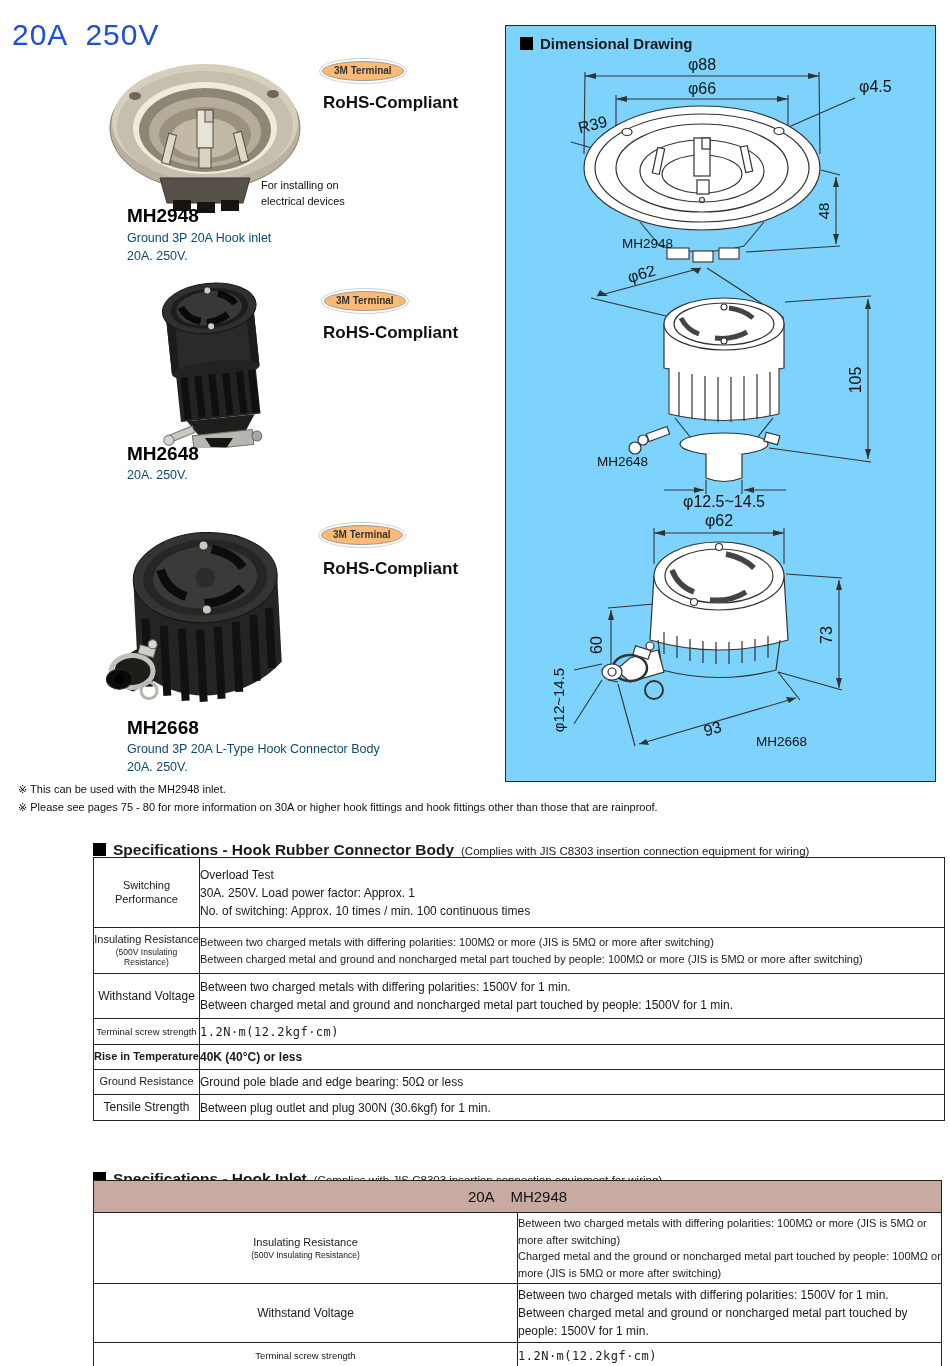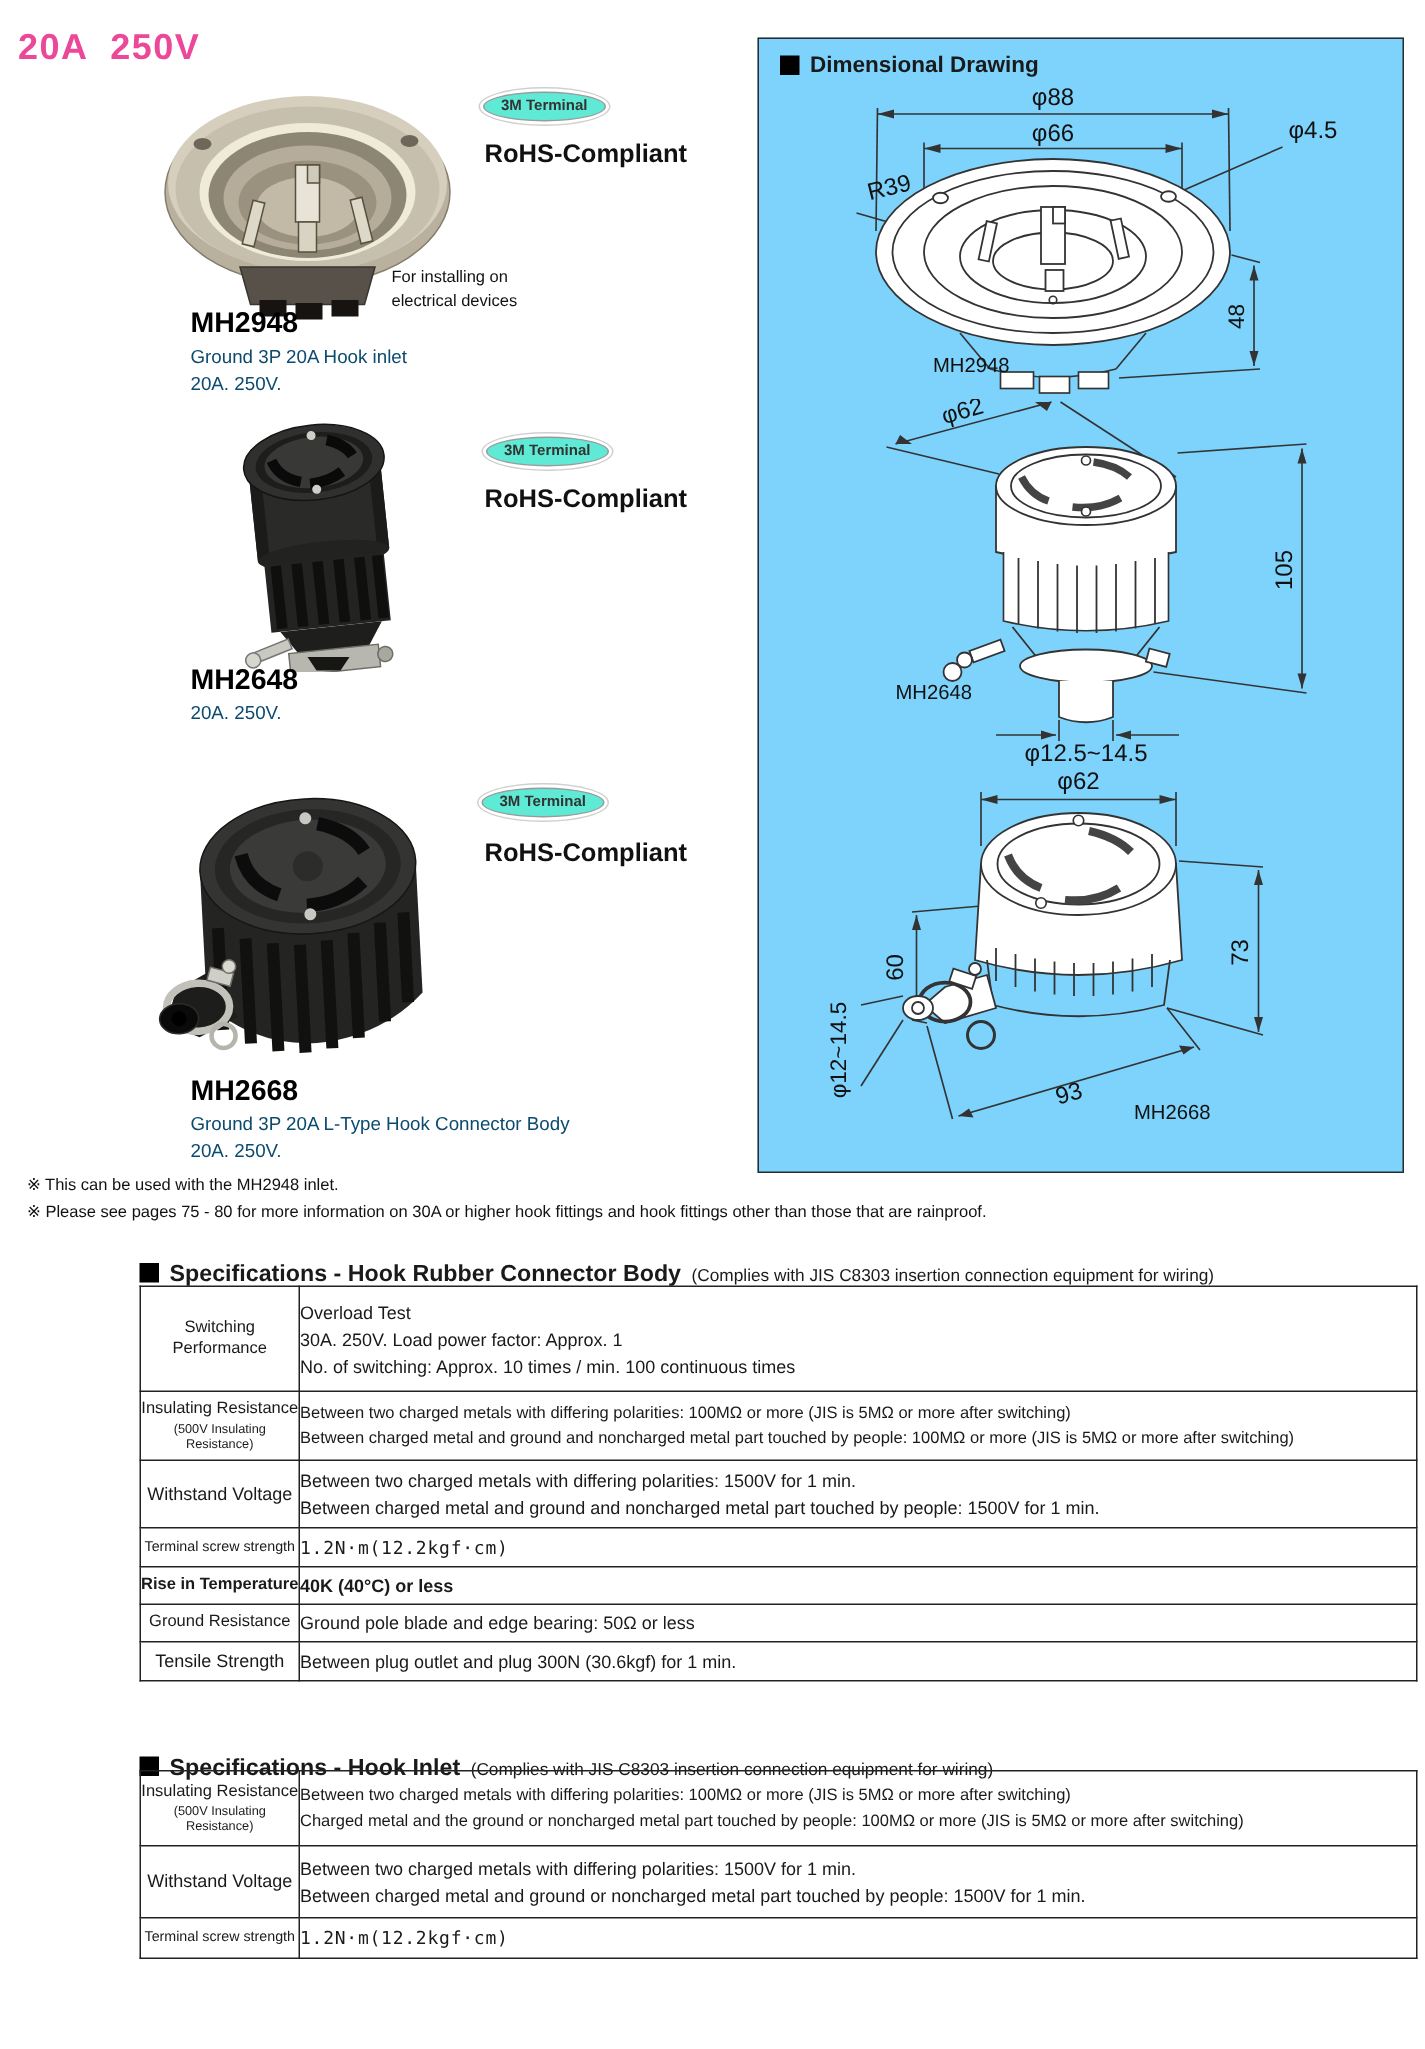--- a/index.html
+++ b/index.html
@@ -3,25 +3,25 @@
 <meta charset="utf-8">
 <style>
   html,body{margin:0;padding:0;background:#ffffff;}
   #page{position:relative;width:950px;height:1366px;background:#fff;
         font-family:"Liberation Sans","DejaVu Sans",sans-serif;color:#1a1a1a;overflow:hidden;}
   .abs{position:absolute;}
   .pre{white-space:pre;}
   .preline{white-space:pre-line;}
 
   
-  .page-title{font-size:24px;font-weight:bold;color:#ec4899;letter-spacing:1px;}
+  .page-title{font-size:30px;font-weight:normal;color:#1d4ed8;letter-spacing:1px;}
 
   
   .badge-oval{display:inline-block;border:1px solid #9a9a9a;border-radius:50%;
-              padding:3px 11px 4px;font-size:10px;font-weight:bold;color:#333;background:#5eead4;
+              padding:3px 11px 4px;font-size:10px;font-weight:bold;color:#333;background:#fdba74;
               box-shadow:0 0 0 2px #ffffff,0 0 0 3px #cfcfcf;}
   .rohs{font-size:17px;font-weight:bold;color:#111;}
   .model-title{font-size:19px;font-weight:bold;color:#000;}
   .model-desc{font-size:12.5px;line-height:1.45;color:#0c4a6e;}
   .photo-note{font-size:11px;line-height:1.45;color:#111;}
   .foot-note{font-size:11px;color:#111;}
 
   
   .dim-box{border:1.5px solid #2a2a2a;background:#7dd3fc;}
   .dim-title{font-size:15px;font-weight:bold;display:flex;align-items:center;gap:7px;}
@@ -408,20 +408,23 @@
   </tbody>
     </table>
 
   <div class="abs sec-head" style="left:93px;top:1158px;">
     <span class="sq"></span>
     <span class="sec-main">Specifications - Hook Inlet</span>
     <span class="sec-note">(Complies with JIS C8303 insertion connection equipment for wiring)</span>
   </div>
   <table class="spec abs" style="left:93px;top:1180px;">
     <tbody>
+        <tr class="hdr" style="height:32px;">
+      <td colspan="2" class="pre">20A    MH2948</td>
+    </tr>
     <tr style="height:50px;">
       <td class="lbl">
         <span>Insulating Resistance</span>
         <span class="lbl-sm">(500V Insulating Resistance)</span>
       </td>
       <td class="val" style="font-size:11px;">
         <span class="ln">Between two charged metals with differing polarities: 100MΩ or more (JIS is 5MΩ or more after switching)</span>
         <span class="ln">Charged metal and the ground or noncharged metal part touched by people: 100MΩ or more (JIS is 5MΩ or more after switching)</span>
       </td>
     </tr>

